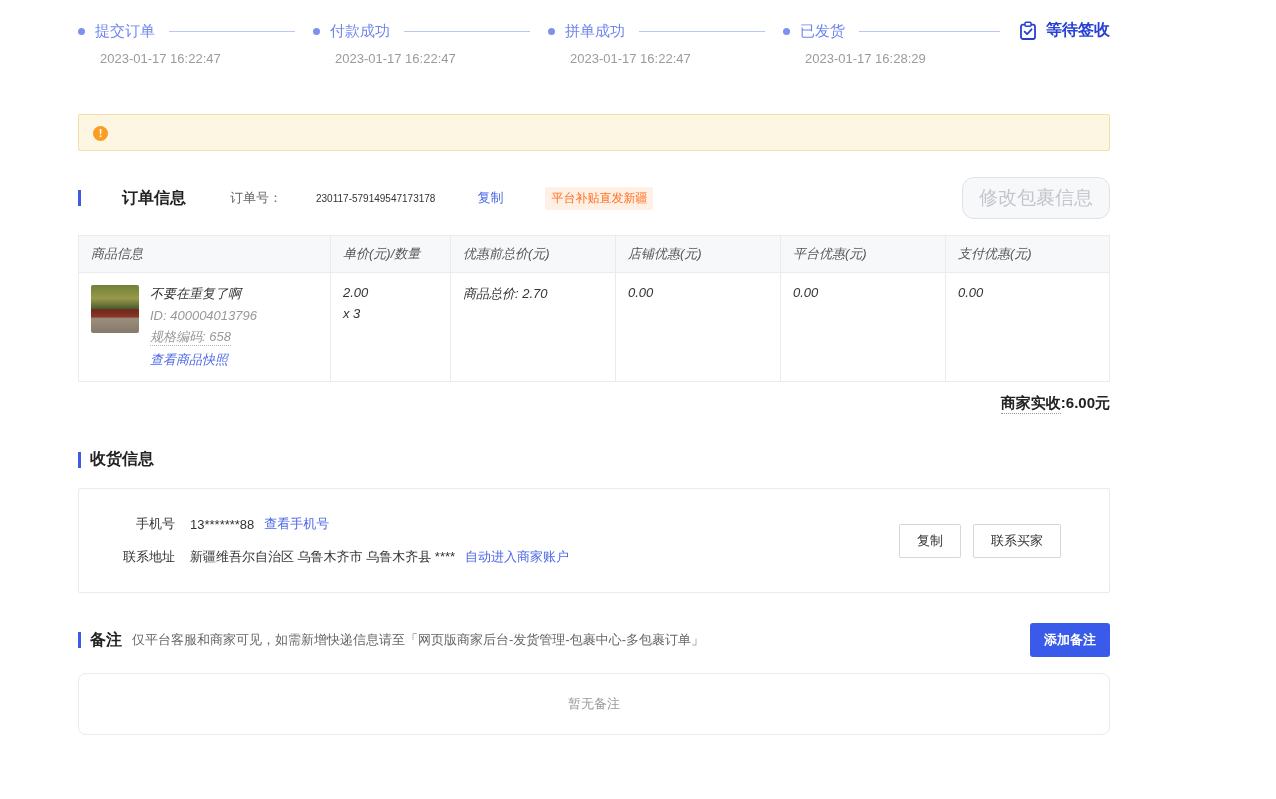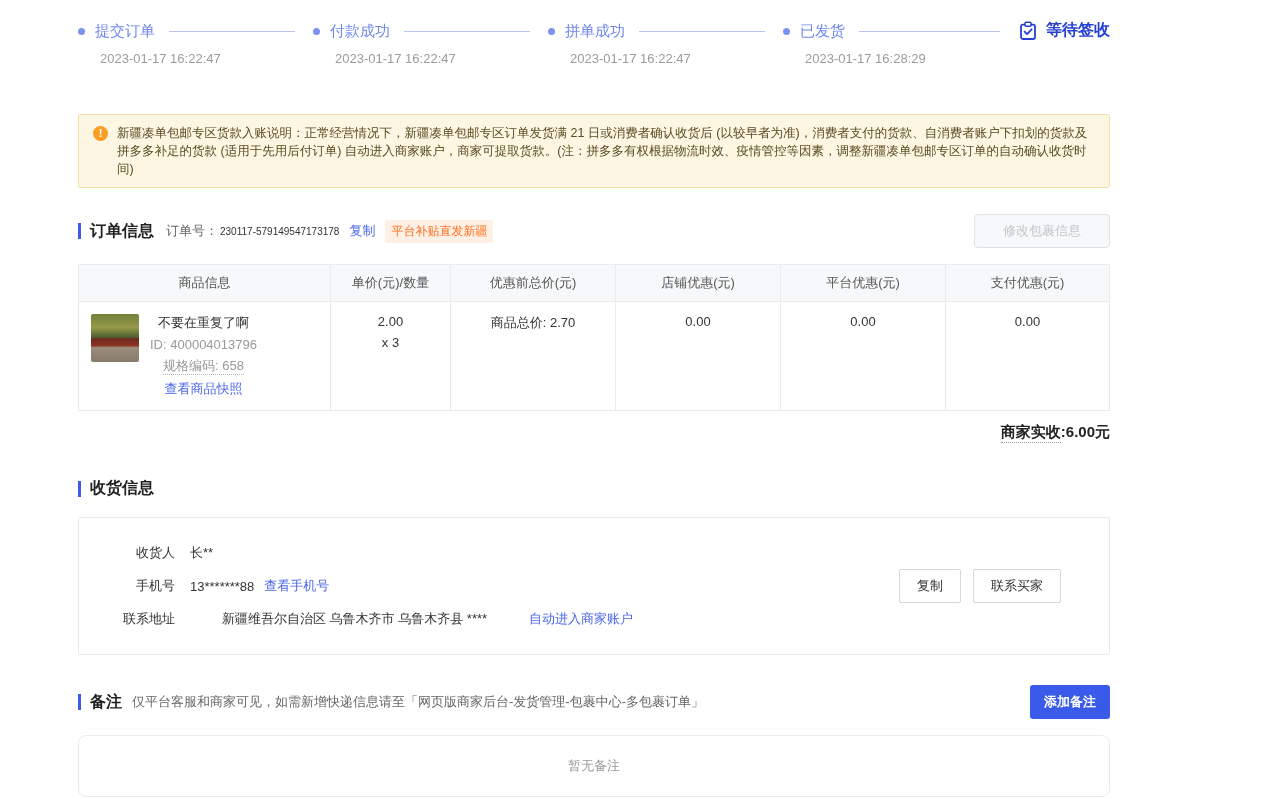--- a/index.html
+++ b/index.html
@@ -32,38 +32,38 @@
   .warn-icon {
     flex:0 0 auto; width:15px; height:15px; margin-top:2px;
     background:#FA9D23; color:#fff; border-radius:50%;
     font-size:11px; font-weight:bold; line-height:15px; text-align:center;
   }
 
   
   .section-header { display:flex; align-items:center; }
   .bar { width:3px; height:16px; background:#3D5BE8; margin-right:9px; flex:0 0 auto; }
   .section-header h2 { font-size:16px; font-weight:bold; color:#222; margin:0; white-space:nowrap; }
-  .order-header { margin-top:26px; }
+  .order-header { margin-top:26px;gap:32px; }
   .order-no-label { font-size:13px; color:#666; margin-left:12px; }
   .order-no { font-size:10px; color:#333; margin-left:2px; }
   .link { color:#4D68E8; font-size:13px; cursor:pointer; text-decoration:none; }
   .order-header .link { margin-left:10px; }
   .tag {
     margin-left:10px; background:#FFF0E5; color:#FF6F20;
     font-size:12px; padding:3px 6px; border-radius:2px; white-space:nowrap;
   }
   .btn-disabled {
     margin-left:auto; background:#F7F8FA; border:1px solid #E1E2E6; color:#C3C6CC;
-    font-size:13px; padding:7px 28px; border-radius:4px; cursor:not-allowed;
+    font-size:19px; padding:7px 16px; border-radius:12px; cursor:not-allowed;
     font-family:inherit;
   }
 
   
   table.product-table { width:100%; border-collapse:collapse; margin-top:16px; font-size:13px; }
-  .product-table th, .product-table td { border:1px solid #EBEBEB; text-align:center; }
+  .product-table th, .product-table td { border:1px solid #EBEBEB; text-align:left;font-style:italic; }
   .product-table th { background:#F7F8FA; font-weight:normal; color:#555; padding:9px 12px; }
   .product-table td { vertical-align:top; padding:12px; height:88px; color:#333; }
   .prod-wrap { display:flex; gap:11px; }
   .thumb {
     width:48px; height:48px; border-radius:2px; flex:0 0 auto;
     background:linear-gradient(180deg,#6f8138 0%,#98994a 28%,#4f6130 48%,#70281f 52%,#8c3526 66%,#9b8d7c 70%,#857a6b 100%);
   }
   .prod-name { color:#333; margin-bottom:5px; }
   .prod-id, .prod-spec { color:#999; margin-bottom:5px; }
   .dotted { border-bottom:1px dotted #B5B5B5; padding-bottom:1px; }
@@ -72,21 +72,21 @@
   .merchant-received { text-align:right; margin-top:12px; font-size:15px; font-weight:bold; color:#222; }
   .merchant-received .dotted { border-bottom:1px dotted #999; padding-bottom:2px; }
 
   
   .ship-title { margin-top:36px; }
   .shipping-box {
     border:1px solid #EBEBEB; border-radius:2px; margin-top:18px;
     padding:26px 24px; display:flex; align-items:center; justify-content:space-between;
   }
   .ship-row { display:flex; align-items:center; margin-bottom:15px; font-size:13px; }
-  .ship-row:last-child { margin-bottom:0;gap:32px; }
+  .ship-row:last-child { margin-bottom:0; }
   .ship-label { width:72px; text-align:right; color:#333; margin-right:15px; flex:0 0 auto; }
   .ship-value { color:#333; }
   .ship-row .link { margin-left:10px; }
   .ship-btns { display:flex; gap:12px; margin-right:24px; }
   .btn-outline {
     background:#fff; border:1px solid #D6D6D6; border-radius:2px;
     padding:7px 17px; font-size:13px; color:#333; cursor:pointer; font-family:inherit; white-space:nowrap;
   }
 
   
@@ -148,21 +148,20 @@
             <path d="M6.6 10.6 L9.1 13.1 L13.6 8.3" fill="none" stroke="#2740D4" stroke-width="1.8" stroke-linecap="round" stroke-linejoin="round"></path>
           </svg>
         </span>
         <span>等待签收</span>
       </div>
     </div>
   </div>
 
   <div class="banner top">
     <span class="warn-icon">!</span>
-    <div>新疆凑单包邮专区货款入账说明：正常经营情况下，新疆凑单包邮专区订单发货满 21 日或消费者确认收货后 (以较早者为准)，消费者支付的货款、自消费者账户下扣划的货款及拼多多补足的货款 (适用于先用后付订单) 自动进入商家账户，商家可提取货款。(注：拼多多有权根据物流时效、疫情管控等因素，调整新疆凑单包邮专区订单的自动确认收货时间)</div>
   </div>
 
   <div class="section-header order-header">
     <span class="bar"></span>
     <h2>订单信息</h2>
     <span class="order-no-label">订单号：</span>
     <span class="order-no">230117-579149547173178</span>
     <a class="link">复制</a>
     <span class="tag">平台补贴直发新疆</span>
     <button class="btn-disabled" disabled="">修改包裹信息</button>
@@ -216,24 +215,20 @@
     <span class="dotted">商家实收</span><span>:6.00元</span>
   </div>
 
   <div class="section-header ship-title">
     <span class="bar"></span>
     <h2>收货信息</h2>
   </div>
   <div class="shipping-box">
     <div>
       <div class="ship-row">
-        <span class="ship-label">收货人</span>
-        <span class="ship-value">长**</span>
-      </div>
-      <div class="ship-row">
         <span class="ship-label">手机号</span>
         <span class="ship-value">13*******88</span>
         <a class="link">查看手机号</a>
       </div>
       <div class="ship-row">
         <span class="ship-label">联系地址</span>
         <span class="ship-value">新疆维吾尔自治区 乌鲁木齐市 乌鲁木齐县 ****</span>
         <a class="link">自动进入商家账户</a>
       </div>
     </div>

